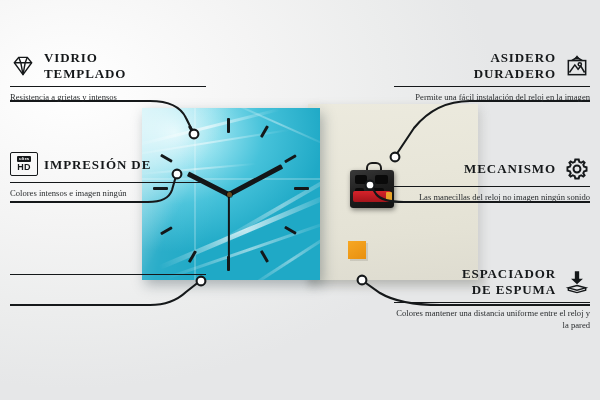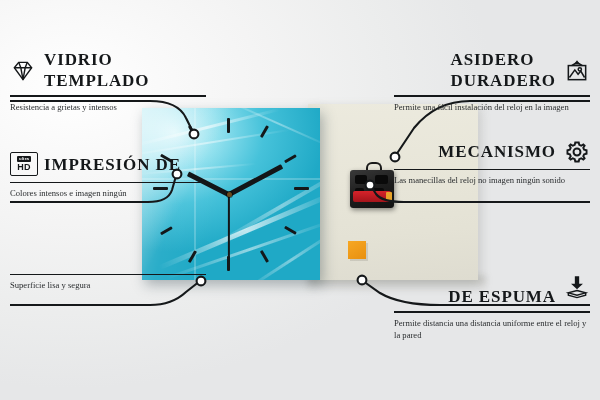--- a/index.html
+++ b/index.html
@@ -50,24 +50,24 @@
   #spacer{position:absolute;left:348px;top:241px;width:18px;height:18px;
     background:linear-gradient(150deg,#f7a723 0%,#e8900f 100%);
     box-shadow:2px 2px 0 rgba(0,0,0,.10);}
 
   
   #links{position:absolute;inset:0;}
 
   
   .callout{position:absolute;width:196px;}
   .callout.left{left:10px;text-align:left;}
-  .callout.right{right:10px;}
+  .callout.right{right:10px;text-align:right;}
   .head{display:flex;align-items:center;gap:8px;}
   .callout.right .head{flex-direction:row-reverse;}
-  .title{font-family:"Liberation Serif",serif;font-weight:700;font-size:17px;
+  .title{font-family:"Liberation Serif",serif;font-weight:700;font-size:13px;
     letter-spacing:.9px;line-height:1.22;color:#15181a;text-transform:uppercase;}
   .ico{width:26px;height:26px;flex:0 0 26px;color:#15181a;}
   .ico svg{display:block;width:26px;height:26px;}
   .rule{height:1.4px;background:#15181a;margin:4px 0 4px;}
   .desc{font-family:"Liberation Serif",serif;font-size:8.6px;line-height:1.42;color:#2a2d2f;}
 
   .hdbox{width:26px;height:22px;border:1.6px solid #15181a;border-radius:2px;
     display:flex;flex-direction:column;align-items:center;justify-content:center;line-height:1;}
   .hdbox .u{font-family:"Liberation Sans",sans-serif;font-size:4.2px;font-weight:700;letter-spacing:.2px;
     background:#15181a;color:#fff;padding:.5px 1.6px;border-radius:1px;}
@@ -171,21 +171,20 @@
       <span class="title">
         <span>IMPRESIÓN DE</span><br>
       </span>
     </div>
     <div class="rule"></div>
     <div class="desc">Colores intensos e imagen ningún</div>
   </div>
 
   <div class="callout left" style="top:270px;">
     <div class="rule"></div>
-    <div class="desc">Superficie lisa y segura</div>
   </div>
 
   <div class="callout right" style="top:50px;">
     <div class="head">
       <span class="ico">
         <svg viewBox="0 0 24 24" fill="none" stroke="currentColor" stroke-width="1.4">
           <path d="M12 2 L9 6 H15 Z" fill="currentColor" stroke="none"></path>
           <path d="M12 4 L7 7 M12 4 L17 7"></path>
           <rect x="4" y="7" width="16" height="13"></rect>
           <path d="M5 18 L10 11 L13 15 L15.5 12 L19 18"></path>
@@ -194,21 +193,21 @@
       </span>
       <span class="title">
         <span>ASIDERO</span><br>
         <span>DURADERO</span>
       </span>
     </div>
     <div class="rule"></div>
     <div class="desc">Permite una fácil instalación del reloj en la imagen</div>
   </div>
 
-  <div class="callout right" style="top:139px;">
+  <div class="callout right" style="top:156px;">
     <div class="head">
       <span class="ico">
         <svg viewBox="0 0 24 24" fill="none" stroke="currentColor" stroke-width="1.8">
           <path d="M12 3.2 L13.6 3.2 L14.1 5.4 L15.9 6.2 L17.8 5 L19 6.2 L17.8 8.1 L18.6 9.9 L20.8 10.4 L20.8 12 L20.8 13.6 L18.6 14.1 L17.8 15.9 L19 17.8 L17.8 19 L15.9 17.8 L14.1 18.6 L13.6 20.8 L12 20.8 L10.4 20.8 L9.9 18.6 L8.1 17.8 L6.2 19 L5 17.8 L6.2 15.9 L5.4 14.1 L3.2 13.6 L3.2 12 L3.2 10.4 L5.4 9.9 L6.2 8.1 L5 6.2 L6.2 5 L8.1 6.2 L9.9 5.4 L10.4 3.2 Z"></path>
           <circle cx="12" cy="12" r="3.2"></circle>
         </svg>
       </span>
       <span class="title">
         <span>MECANISMO</span><br>
       </span>
@@ -220,21 +219,21 @@
   <div class="callout right" style="top:266px;">
     <div class="head">
       <span class="ico">
         <svg viewBox="0 0 24 24" fill="none" stroke="currentColor" stroke-width="1.3">
           <path d="M10 2 H14 V9 H17.5 L12 14 L6.5 9 H10 Z" fill="currentColor" stroke="none"></path>
           <path d="M12 15.2 L20 17.4 L12 19.6 L4 17.4 Z"></path>
           <path d="M4 17.4 V19.6 L12 21.8 L20 19.6 V17.4"></path>
         </svg>
       </span>
       <span class="title">
-        <br>
+        <span>ESPACIADOR</span><br>
         <span>DE ESPUMA</span>
       </span>
     </div>
     <div class="rule"></div>
-    <div class="desc">Permite distancia una distancia uniforme entre el reloj y la pared</div>
+    <div class="desc">Colores mantener una distancia uniforme entre el reloj y la pared</div>
   </div>
 
 </div>
 
 </body></html>

